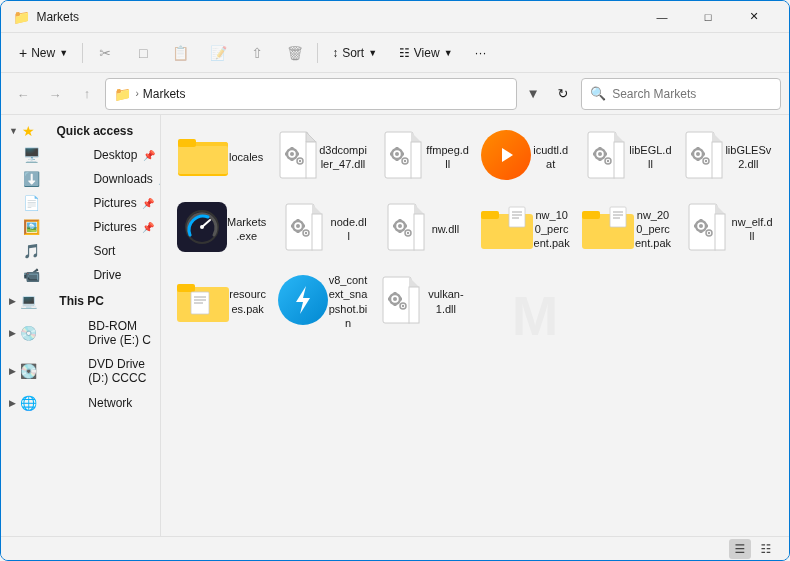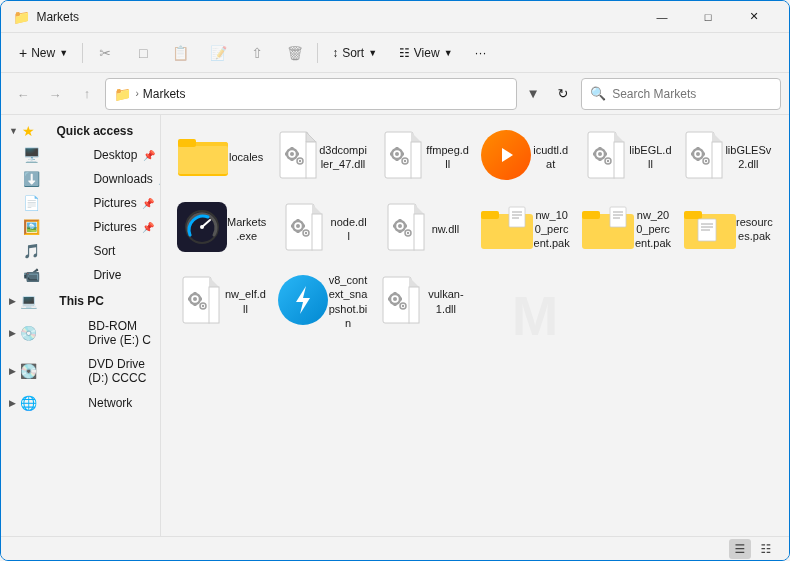--- a/index.html
+++ b/index.html
@@ -649,54 +649,54 @@
               <line x1="31" y1="7" x2="41" y2="7" stroke="#aaa" stroke-width="1"></line>
               <line x1="31" y1="10" x2="41" y2="10" stroke="#aaa" stroke-width="1"></line>
               <line x1="31" y1="13" x2="38" y2="13" stroke="#aaa" stroke-width="1"></line>
             </svg>
           </div>
           <span class="file-label">nw_200_percent.pak</span>
         </div>
 
         <div class="file-item">
           <div class="file-icon-wrap">
-            <svg width="52" height="44" viewBox="0 0 52 44">
-              <rect x="0" y="9" width="52" height="35" rx="3" fill="#ffd54f"></rect>
-              <rect x="0" y="6" width="18" height="8" rx="2" fill="#ffc107"></rect>
-
-              <rect x="14" y="14" width="18" height="22" rx="1" fill="white" stroke="#ccc" stroke-width="0.8"></rect>
-              <line x1="17" y1="19" x2="29" y2="19" stroke="#aaa" stroke-width="1"></line>
-              <line x1="17" y1="22" x2="29" y2="22" stroke="#aaa" stroke-width="1"></line>
-              <line x1="17" y1="25" x2="26" y2="25" stroke="#aaa" stroke-width="1"></line>
-            </svg>
-          </div>
-          <span class="file-label">resources.pak</span>
-        </div>
-
-        <div class="file-item">
-          <div class="file-icon-wrap">
             <svg width="40" height="50" viewBox="0 0 40 50">
               <rect x="2" y="2" width="28" height="46" rx="2" fill="white" stroke="#ccc" stroke-width="1"></rect>
               <polygon points="28,2 38,12 28,12" fill="#e0e0e0"></polygon>
               <rect x="28" y="12" width="10" height="36" rx="0" fill="white" stroke="#ccc" stroke-width="1"></rect>
               <circle cx="14" cy="24" r="5" fill="none" stroke="#a0a0a0" stroke-width="2.5"></circle>
               <circle cx="14" cy="24" r="2" fill="#a0a0a0"></circle>
               <rect x="12.5" y="17" width="3" height="3" fill="#a0a0a0" rx="0.5"></rect>
               <rect x="12.5" y="28" width="3" height="3" fill="#a0a0a0" rx="0.5"></rect>
               <rect x="7" y="22.5" width="3" height="3" fill="#a0a0a0" rx="0.5"></rect>
               <rect x="18" y="22.5" width="3" height="3" fill="#a0a0a0" rx="0.5"></rect>
               <circle cx="22" cy="31" r="3" fill="none" stroke="#a0a0a0" stroke-width="1.5"></circle>
               <circle cx="22" cy="31" r="1.2" fill="#a0a0a0"></circle>
             </svg>
           </div>
           <span class="file-label">nw_elf.dll</span>
         </div>
 
         <div class="file-item">
           <div class="file-icon-wrap">
+            <svg width="52" height="44" viewBox="0 0 52 44">
+              <rect x="0" y="9" width="52" height="35" rx="3" fill="#ffd54f"></rect>
+              <rect x="0" y="6" width="18" height="8" rx="2" fill="#ffc107"></rect>
+
+              <rect x="14" y="14" width="18" height="22" rx="1" fill="white" stroke="#ccc" stroke-width="0.8"></rect>
+              <line x1="17" y1="19" x2="29" y2="19" stroke="#aaa" stroke-width="1"></line>
+              <line x1="17" y1="22" x2="29" y2="22" stroke="#aaa" stroke-width="1"></line>
+              <line x1="17" y1="25" x2="26" y2="25" stroke="#aaa" stroke-width="1"></line>
+            </svg>
+          </div>
+          <span class="file-label">resources.pak</span>
+        </div>
+
+        <div class="file-item">
+          <div class="file-icon-wrap">
             <div style="width:50px;height:50px;border-radius:50%;background:linear-gradient(135deg,#29b6f6,#0288d1);display:flex;align-items:center;justify-content:center;">
               <svg width="26" height="32" viewBox="0 0 26 32">
                 <polygon points="16,2 6,18 13,18 10,30 20,14 13,14" fill="white"></polygon>
               </svg>
             </div>
           </div>
           <span class="file-label">v8_context_snapshot.bin</span>
         </div>
 
 

